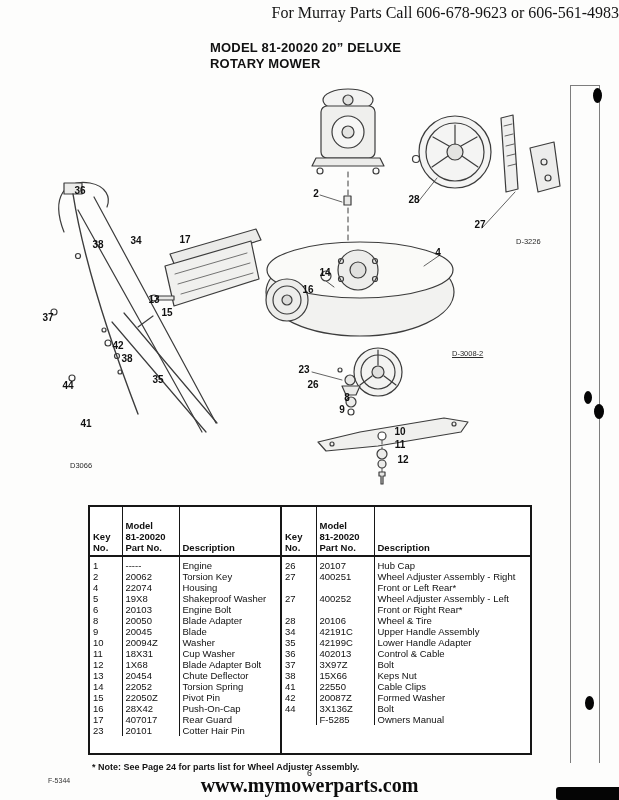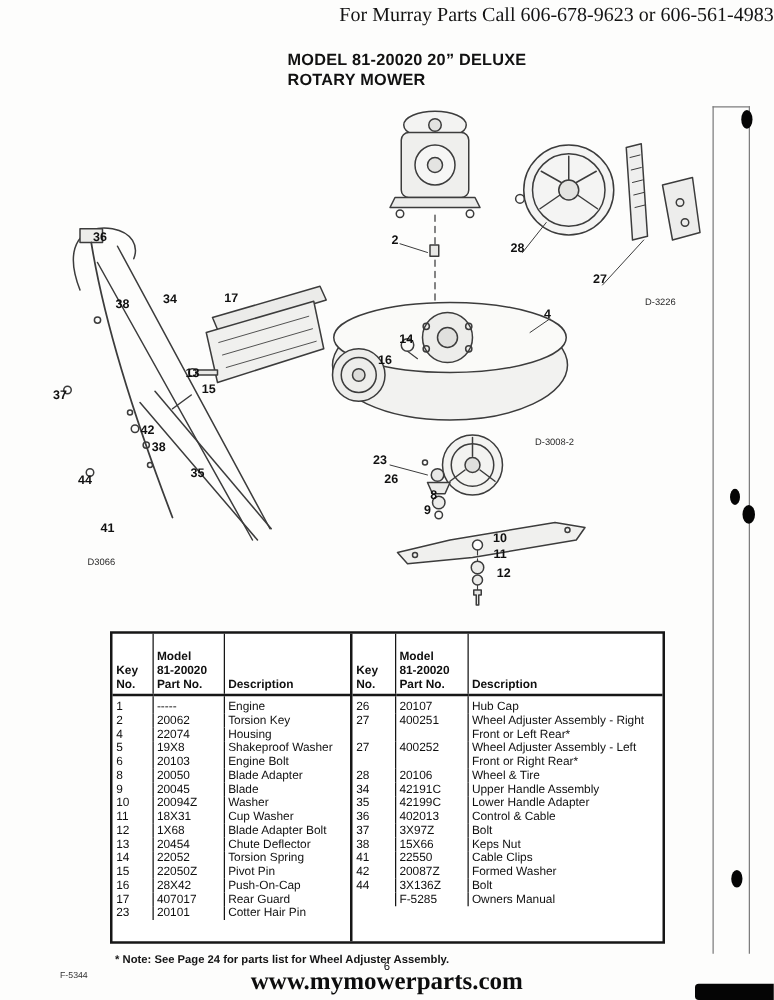--- a/index.html
+++ b/index.html
@@ -9,21 +9,21 @@
   }
   .page{position:absolute;inset:0;background:#fdfdfc;}
 
   
   .header-line{
     position:absolute;top:4px;left:0;width:100%;text-align:right;
     font-family:"Liberation Serif",serif;font-size:16px;color:#141414;
   }
   .title-block{
     position:absolute;left:210px;top:40px;
-    font-weight:bold;font-size:13px;line-height:16px;letter-spacing:.2px;color:#111;margin-left:20px;
+    font-weight:bold;font-size:13px;line-height:16px;letter-spacing:.2px;color:#111;
   }
 
   
   .diagram{position:absolute;left:20px;top:80px;width:560px;height:430px;}
   #diagram-labels{position:absolute;inset:0;pointer-events:none;}
   .callout{
     position:absolute;transform:translate(-50%,-50%);
     font-weight:bold;font-size:10px;color:#101010;white-space:nowrap;
   }
   .ref-label{
@@ -187,22 +187,22 @@
       <span class="callout" style="left: 325px; top: 272px;">14</span>
       <span class="callout" style="left: 308px; top: 289px;">16</span>
       <span class="callout" style="left: 304px; top: 369px;">23</span>
       <span class="callout" style="left: 313px; top: 384px;">26</span>
       <span class="callout" style="left: 347px; top: 397px;">8</span>
       <span class="callout" style="left: 342px; top: 409px;">9</span>
       <span class="callout" style="left: 400px; top: 431px;">10</span>
       <span class="callout" style="left: 400px; top: 444px;">11</span>
       <span class="callout" style="left: 403px; top: 459px;">12</span>
       <span class="ref-label" style="left: 516px; top: 237px;">D-3226</span>
-      <span class="ref-label" style="left: 428px; top: 349px;">D-3008-2</span>
-      <span class="ref-label" style="left: 70px; top: 445px;">D3066</span>
+      <span class="ref-label" style="left: 452px; top: 349px; text-decoration: underline;">D-3008-2</span>
+      <span class="ref-label" style="left: 70px; top: 461px;">D3066</span>
     </div>
 
   <div class="bind-line" style="left:570px;"></div>
   <div class="bind-line" style="left:599px;"></div>
   <div class="bind-cap" style="left:570px;top:85px;width:30px;"></div>
   <div class="ink-dot" style="left:593px;top:88px;width:9px;height:15px;"></div>
   <div class="ink-dot" style="left:584px;top:391px;width:8px;height:13px;"></div>
   <div class="ink-dot" style="left:594px;top:404px;width:10px;height:15px;"></div>
   <div class="ink-dot" style="left:585px;top:696px;width:9px;height:14px;"></div>
   <div class="ink-strip" style="left:556px;top:787px;width:63px;height:13px;"></div>

